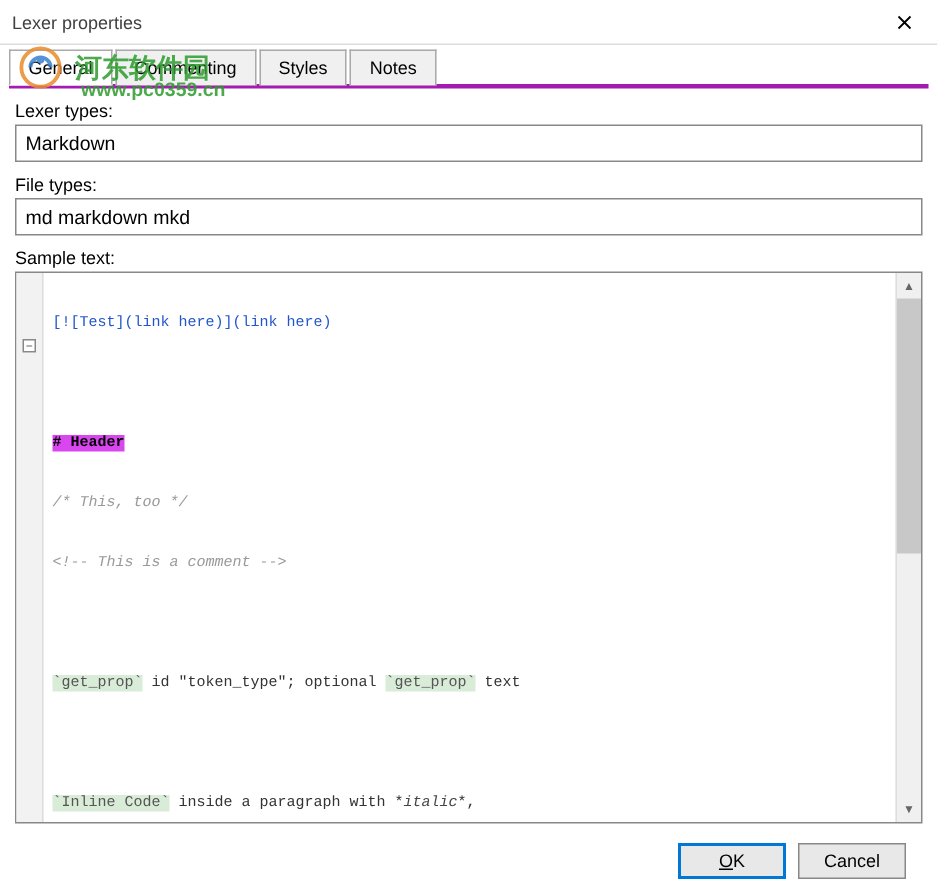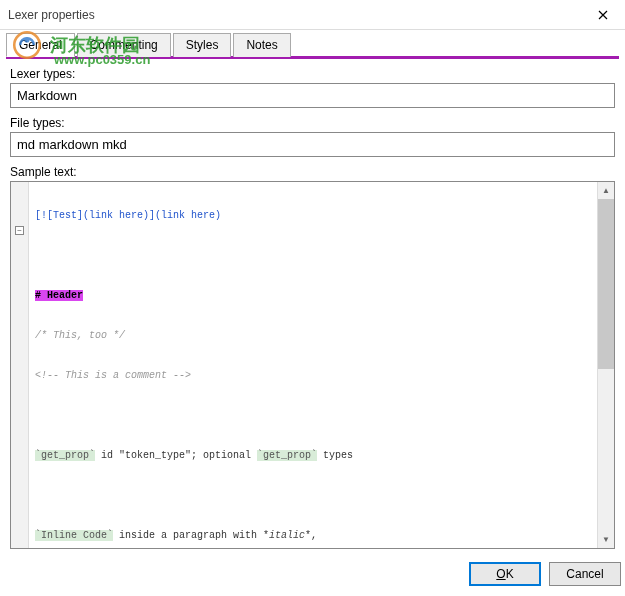--- a/index.html
+++ b/index.html
@@ -25,21 +25,21 @@
 .code .line { min-height: 20px; }
 .lnk { color: #2255cc; }
 .hdr { font-weight: bold; color: #000; background: #d946ef; }
 .cmt { color: #999; font-style: italic; }
 .inlcode { background: #d8ecd8; color: #555; }
 .ital { font-style: italic; color: #444; }
 .scroll-v { width: 17px; background: #f0f0f0; border-left: 1px solid #ddd; position: relative; }
 .scroll-v .up, .scroll-v .down { height: 17px; background: #f0f0f0; display: flex; align-items: center; justify-content: center; font-size: 8px; color: #666; }
 .scroll-v .down { position: absolute; bottom: 0; width: 100%; }
 .scroll-v .thumb { position: absolute; top: 17px; width: 100%; height: 170px; background: #c8c8c8; }
-.buttons { position: absolute; bottom: 10px; right: 4px; display: flex; gap: 8px; }
+.buttons { position: absolute; bottom: 10px; right: 21px; display: flex; gap: 8px; }
 .btn { min-width: 72px; padding: 4px 14px; border: 1px solid #888; background: #e8e8e8; font-size: 12px; cursor: pointer; text-align: center; }
 .btn.primary { border: 2px solid #0078d7; padding: 3px 13px; }
 .btn .u { text-decoration: underline; }
 </style>
 </head>
 <body>
 
 <div class="titlebar">
   <span class="title">Lexer properties</span>
   <div class="close">
@@ -79,21 +79,21 @@
     <div class="gutter">
       <div class="fold" style="top:44px">−</div>
     </div>
     <div class="code">
 <div class="line"><span class="lnk">[![Test]</span><span class="lnk">(link here)</span><span class="lnk">]</span><span class="lnk">(link here)</span></div>
 <div class="line"></div>
 <div class="line"><span class="hdr"># Header</span></div>
 <div class="line"><span class="cmt">/* This, too */</span></div>
 <div class="line"><span class="cmt">&lt;!-- This is a comment --&gt;</span></div>
 <div class="line"></div>
-<div class="line"><span class="inlcode">`get_prop`</span><span> id "token_type"; optional </span><span class="inlcode">`get_prop`</span><span> types</span></div>
+<div class="line"><span class="inlcode">`get_prop`</span><span> id "token_type"; optional </span><span class="inlcode">`get_prop`</span><span> text</span></div>
 <div class="line"></div>
 <div class="line"><span class="inlcode">`Inline Code`</span><span> inside a paragraph with *</span><span class="ital">italic</span><span>*,</span></div>
 
 
 
 
 
 
 
 

